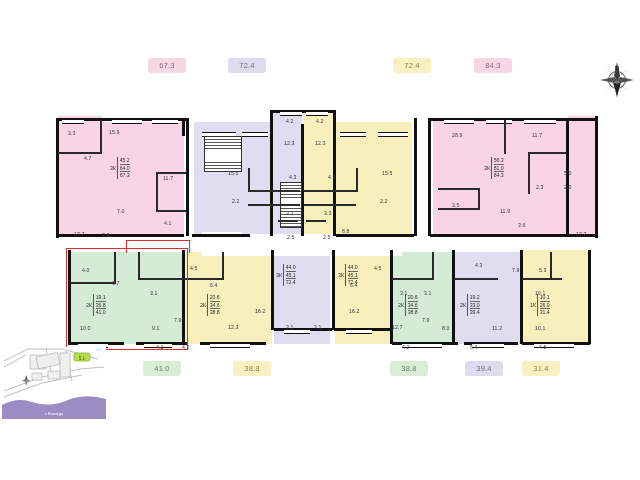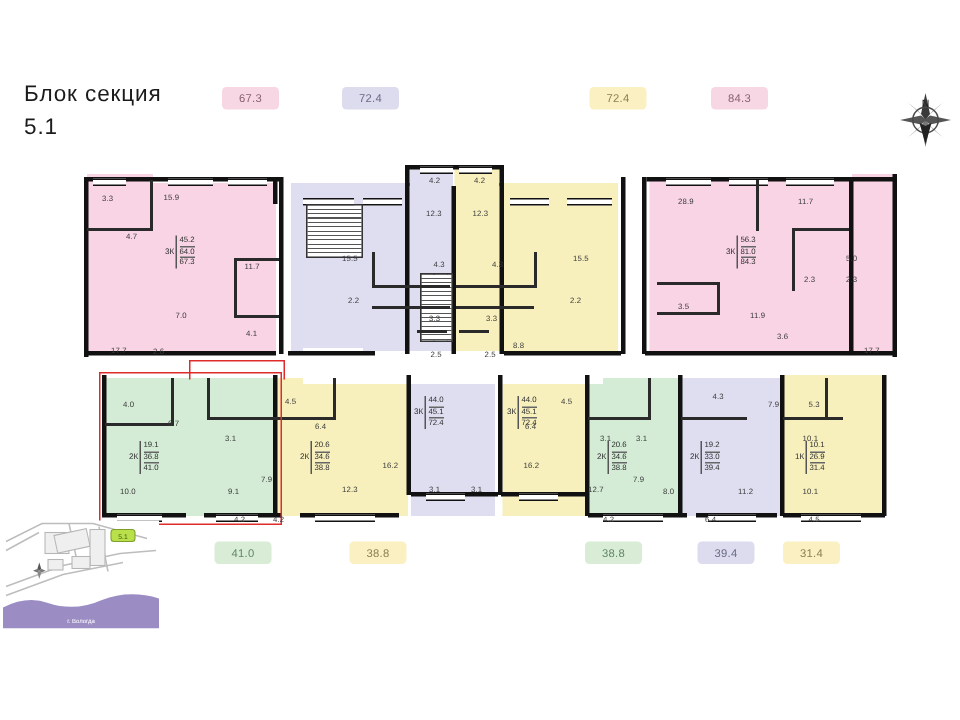--- a/index.html
+++ b/index.html
@@ -78,22 +78,20 @@
     display:flex;align-items:center;justify-content:center;
     font-size:52px;font-weight:bold;color:rgba(120,120,120,.10);
     letter-spacing:10px;pointer-events:none;user-select:none;
   }
 </style>
 </head>
 <body>
 
 <div id="stage">
 
-  <div class="title">Блок секция
-5.1</div>
 
   <div id="compass">
     <svg viewBox="0 0 42 44" width="42" height="44">
       <g fill="#3a3a3a" stroke="none">
         <path d="M21 4 L24 18 L21 22 L18 18 Z"></path>
         <path d="M21 40 L24 26 L21 22 L18 26 Z" fill="#777"></path>
         <path d="M4 22 L18 19 L22 22 L18 25 Z" fill="#555"></path>
         <path d="M38 22 L24 19 L20 22 L24 25 Z" fill="#555"></path>
         <path d="M9 10 L19 19 L16 16 Z"></path>
         <path d="M33 10 L23 19 L26 16 Z"></path>

